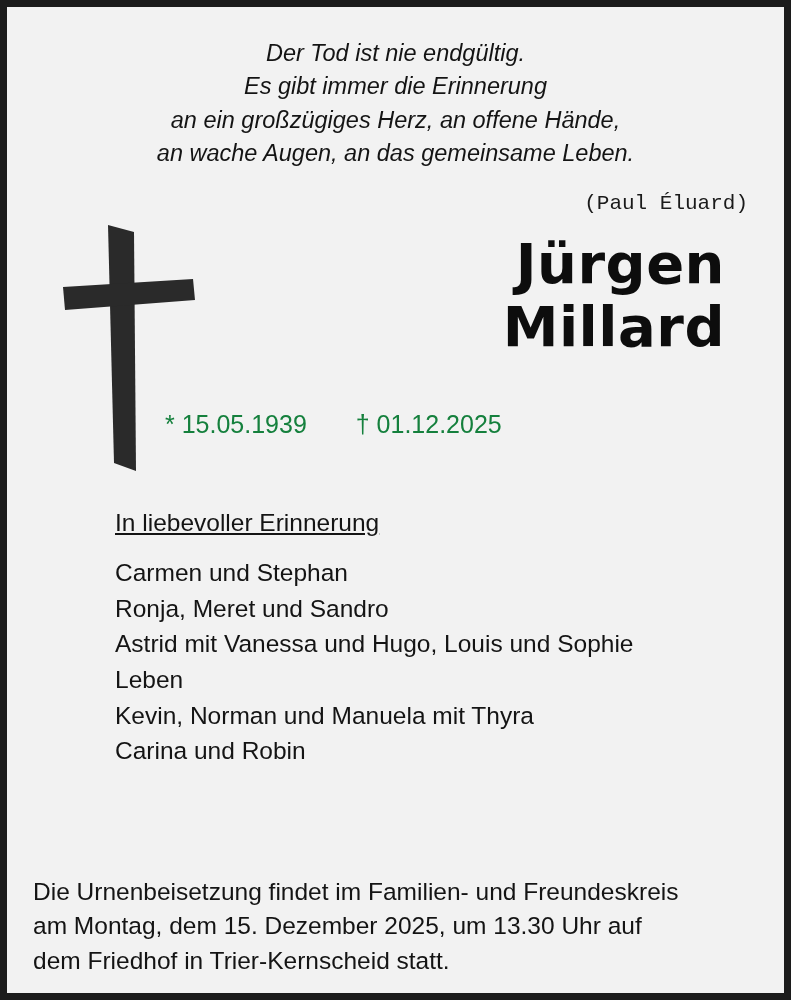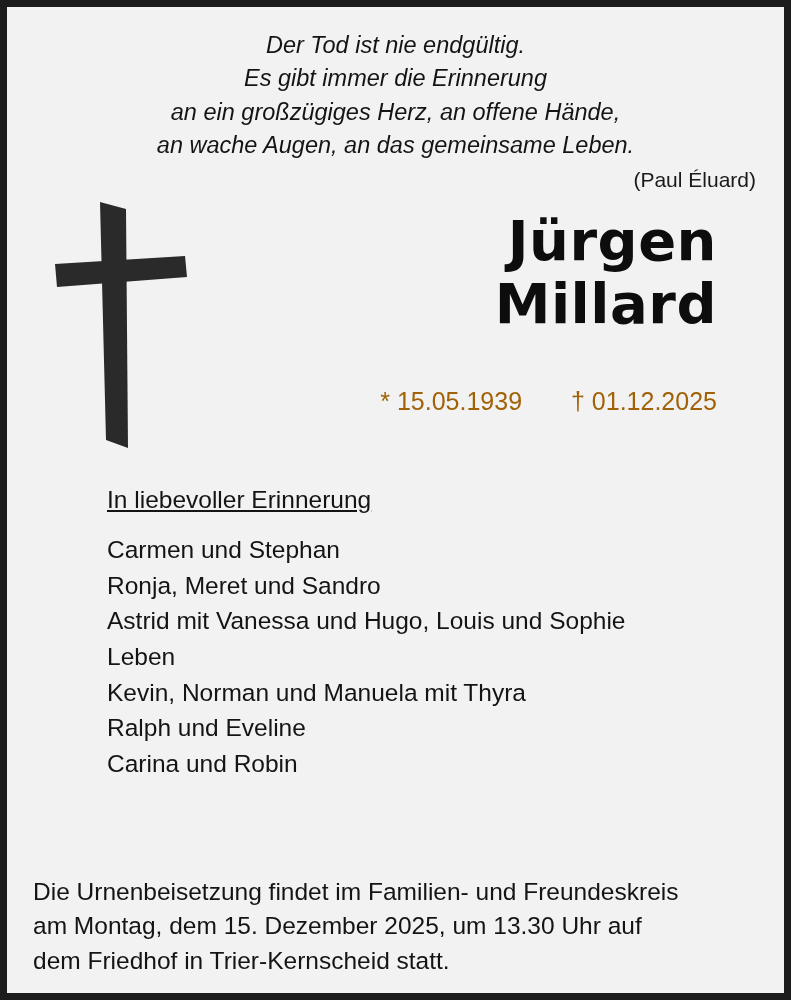--- a/index.html
+++ b/index.html
@@ -12,41 +12,42 @@
     height: 1000px;
     font-family: "Liberation Sans", sans-serif;
   }
   .notice {
     position: relative;
     box-sizing: border-box;
     width: 791px;
     height: 1000px;
     background: #f2f2f2;
     border: 7px solid #1c1c1c;
-    padding: 0;
+    padding: 8px;
     overflow: hidden;
   }
   .poem {
     margin-top: 22px;
     text-align: center;
     font-style: italic;
     font-size: 23.5px;
     line-height: 1.42;
     color: #141414;
     padding: 0 28px;
   }
   .poem div {
     white-space: nowrap;
   }
   .attribution {
-    margin-top: 6px;
+    margin-top: 22px;
     text-align: right;
     padding-right: 28px;
     font-size: 21px;
     color: #1a1a1a;
+    font-family: Liberation Mono, monospace;
   }
   .name-block {
     position: relative;
     height: 290px;
   }
   .cross {
     position: absolute;
     left: 42px;
     top: 8px;
     width: 150px;
@@ -65,23 +66,23 @@
     color: #0d0d0d;
     line-height: 1.12;
     letter-spacing: 0.5px;
     font-family: "DejaVu Sans", sans-serif;
   }
   .dates {
     position: absolute;
     left: 150px;
     top: 195px;
     width: 560px;
-    text-align: right;
+    text-align: left;
     font-size: 25px;
-    color: #a16207;
+    color: #15803d;
   }
   .dates .birth { margin-right: 42px; }
   .family {
     margin-top: 4px;
     padding-left: 100px;
     padding-right: 30px;
     color: #141414;
   }
   .family .intro {
     font-size: 24.5px;
@@ -140,21 +141,20 @@
     </div>
   </div>
 
   <div class="family">
     <div class="intro">In liebevoller Erinnerung</div>
     <div class="member">Carmen und Stephan</div>
     <div class="member">Ronja, Meret und Sandro</div>
     <div class="member">Astrid mit Vanessa und Hugo, Louis und Sophie</div>
     <div class="member">Leben</div>
     <div class="member">Kevin, Norman und Manuela mit Thyra</div>
-    <div class="member">Ralph und Eveline</div>
     <div class="member">Carina und Robin</div>
   </div>
 
   <div class="divider"></div>
 
   <div class="footer">
     <div>Die Urnenbeisetzung findet im Familien- und Freundeskreis</div>
     <div>am Montag, dem 15. Dezember 2025, um 13.30 Uhr auf</div>
     <div>dem Friedhof in Trier-Kernscheid statt.</div>
   </div>

